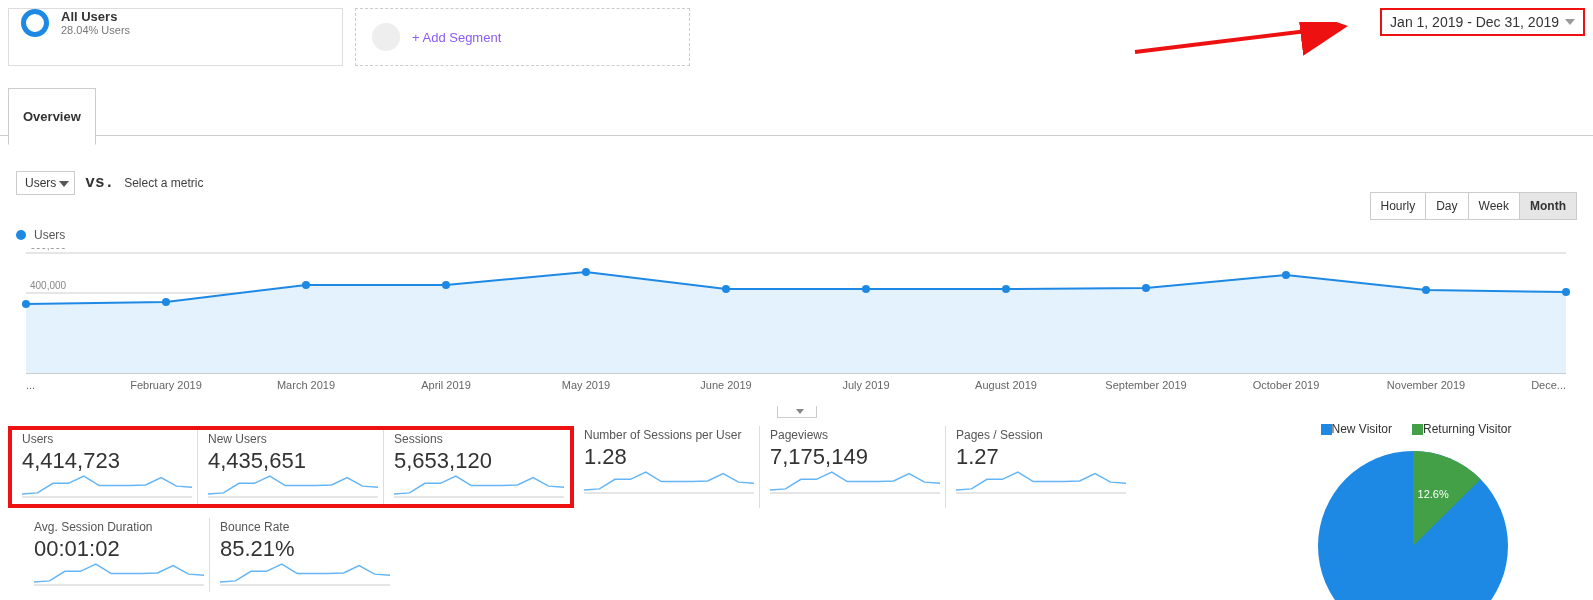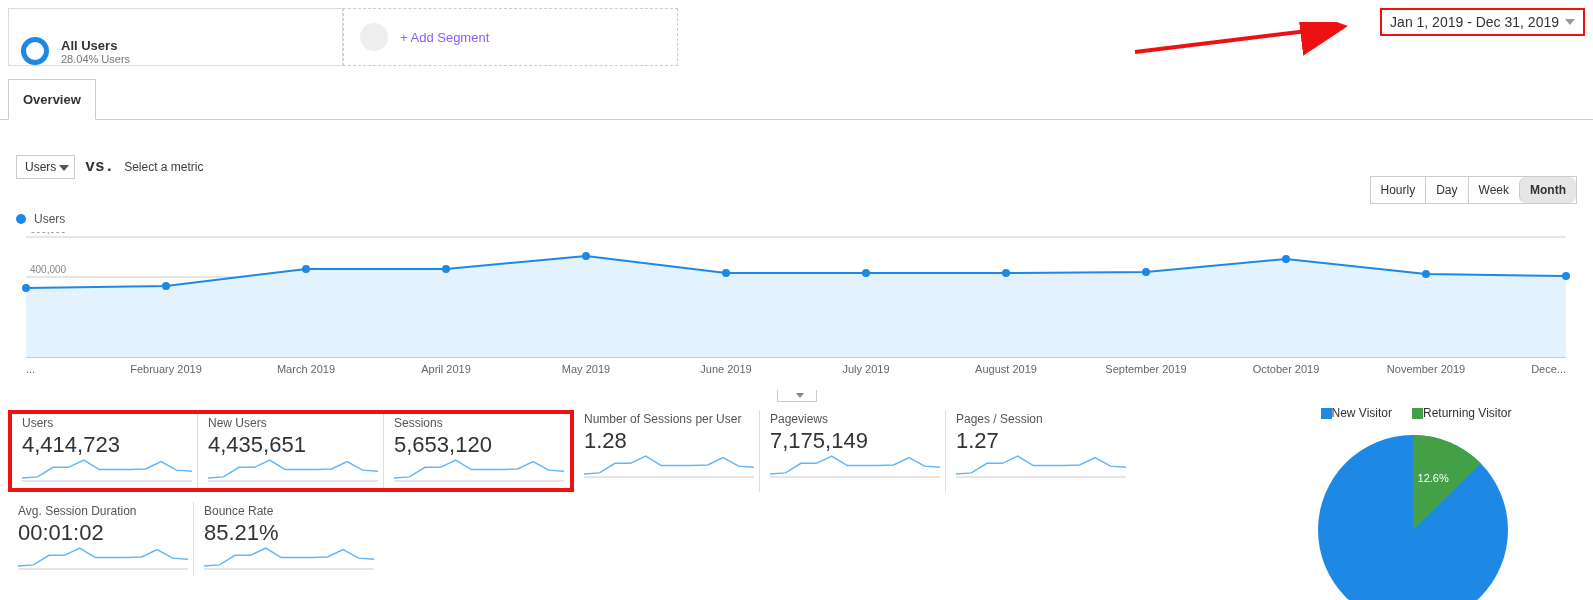--- a/index.html
+++ b/index.html
@@ -11,26 +11,27 @@
     background: #fff;
     width: 1593px;
   }
   .topbar {
     display: flex;
     align-items: flex-start;
     padding: 8px 8px 0 8px;
   }
   .segment-box {
     display: flex;
-    align-items: flex-end;
+    align-items: flex-start;
     border: 1px solid #ddd;
     background: #fff;
     height: 58px;
     width: 335px;
     padding: 0 12px;
+    margin-right: 12px;
   }
   .segment-circle {
     width: 28px;
     height: 28px;
     border-radius: 50%;
     border: 5px solid #1e88e5;
     margin-right: 12px;
   }
   .segment-text .title { font-size: 13px; font-weight: bold; }
   .segment-text .sub   { font-size: 11px; color: #777; }
@@ -72,27 +73,27 @@
     border-right:5px solid transparent;
     border-top:6px solid #999;
   }
   .tabs {
     margin-top: 12px;
     border-bottom: 1px solid #ccc;
     padding: 0 8px;
   }
   .tab {
     display:inline-block;
-    padding: 12px 14px;
+    padding: 20px 14px;
     font-weight: bold;
     border: 1px solid #ccc;
     border-bottom-color: #fff;
     background: #fff;
     position: relative;
-    top: 1px;
+    top: 10px;
   }
   .metric-row {
     display:flex;
     align-items:center;
     padding: 10px 16px 6px 16px;
     font-size: 12px;
   }
   .dropdown {
     border:1px solid #ccc;
     padding:4px 18px 4px 8px;
@@ -108,21 +109,21 @@
     border:1px solid #ccc;
     margin-top:46px;
   }
   .granularity div {
     padding:6px 10px;
     border-left:1px solid #ccc;
     font-size:12px;
     cursor:pointer;
   }
   .granularity div:first-child{border-left:none;}
-  .granularity .active { background:#e6e6e6; font-weight:bold;border-radius:7px; }
+  .granularity .active { background:#e6e6e6; font-weight:bold; }
   .legend-line {
     display:flex;
     align-items:center;
     padding: 2px 16px;
     font-size:12px;
     color:#555;
   }
   .legend-line .dot {
     width:10px;height:10px;border-radius:50%;
     background:#1e88e5;margin-right:8px;
@@ -329,21 +330,21 @@
         </div>
         <div class="card">
           <div class="label">Pages / Session</div>
           <div class="value">1.27</div>
           <svg class="spark" width="170" height="24">
               <line x1="0" y1="23" x2="170" y2="23" stroke="#ccc"></line>
               <path d="M 0 20 L 15.454545454545455 18.875 L 30.90909090909091 9.3125 L 46.36363636363636 9.3125 L 61.81818181818182 2 L 77.27272727272727 11.5625 L 92.72727272727272 11.5625 L 108.18181818181819 11.5625 L 123.63636363636364 11 L 139.0909090909091 3.6875 L 154.54545454545453 12.125 L 170 13.25" fill="none" stroke="#64b5f6" stroke-width="1.5"></path>
             </svg>
         </div>
       </div>
-      <div class="row2" style="padding:10px 0 0 8px;">
+      <div class="row2" style="padding:10px 0 0 24px;">
         <div class="card">
           <div class="label">Avg. Session Duration</div>
           <div class="value">00:01:02</div>
           <svg class="spark" width="170" height="24">
               <line x1="0" y1="23" x2="170" y2="23" stroke="#ccc"></line>
               <path d="M 0 20 L 15.454545454545455 18.875 L 30.90909090909091 9.3125 L 46.36363636363636 9.3125 L 61.81818181818182 2 L 77.27272727272727 11.5625 L 92.72727272727272 11.5625 L 108.18181818181819 11.5625 L 123.63636363636364 11 L 139.0909090909091 3.6875 L 154.54545454545453 12.125 L 170 13.25" fill="none" stroke="#64b5f6" stroke-width="1.5"></path>
             </svg>
         </div>
         <div class="card">
           <div class="label">Bounce Rate</div>

